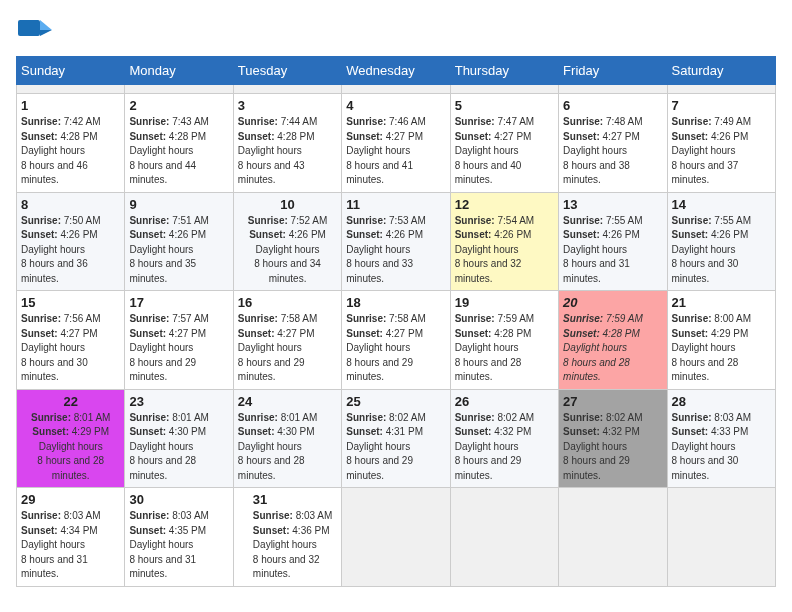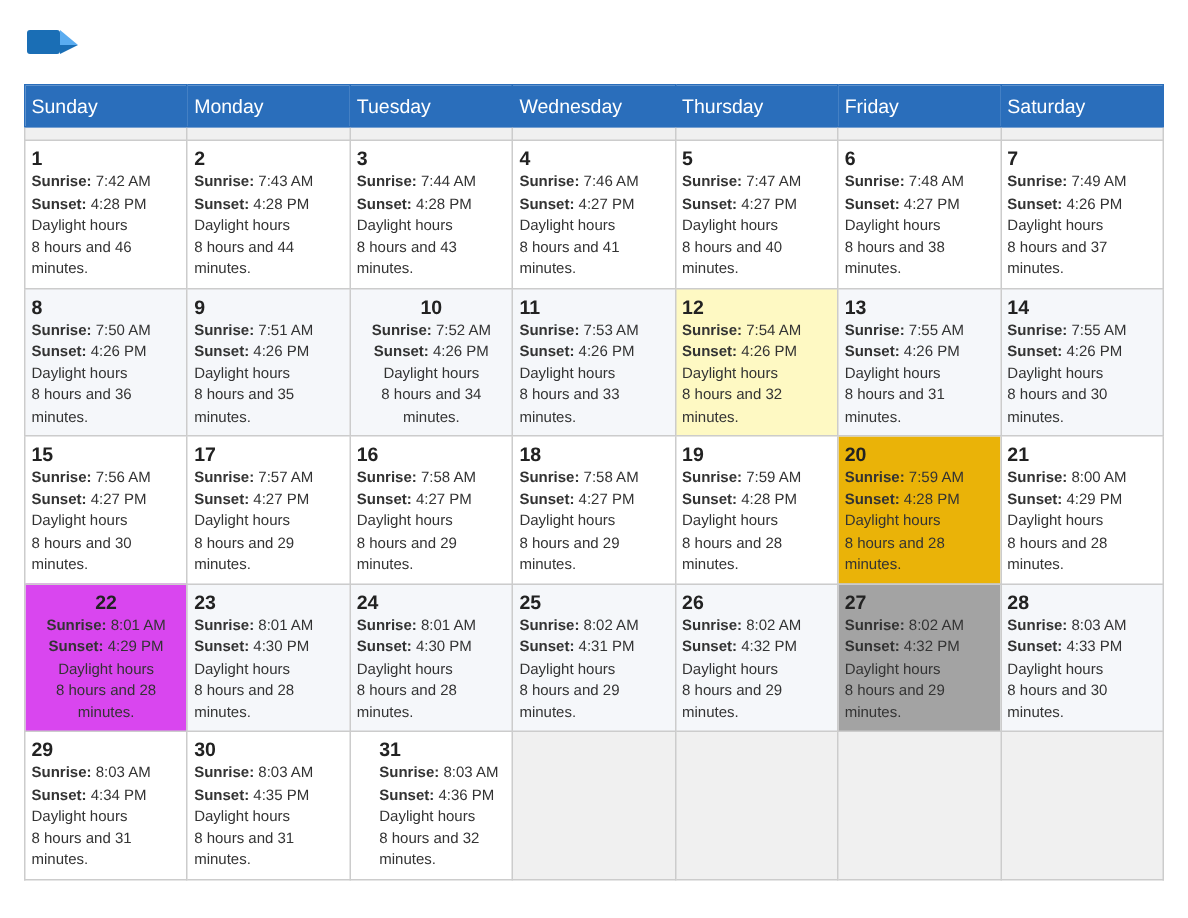--- a/index.html
+++ b/index.html
@@ -201,21 +201,21 @@
           <div class="cell-content"><strong>Sunrise:</strong> 7:58 AM<br><strong>Sunset:</strong> 4:27 PM<br>Daylight hours<br>8 hours and 29 minutes.</div>
         </td>
         <td style="background: rgb(255, 255, 255);">
           <span class="day-num">18</span>
           <div class="cell-content"><strong>Sunrise:</strong> 7:58 AM<br><strong>Sunset:</strong> 4:27 PM<br>Daylight hours<br>8 hours and 29 minutes.</div>
         </td>
         <td style="background: rgb(255, 255, 255);">
           <span class="day-num">19</span>
           <div class="cell-content"><strong>Sunrise:</strong> 7:59 AM<br><strong>Sunset:</strong> 4:28 PM<br>Daylight hours<br>8 hours and 28 minutes.</div>
         </td>
-        <td style="background: #eab308;">
+        <td style="background: #fca5a5; font-style: italic;">
           <span class="day-num">20</span>
           <div class="cell-content"><strong>Sunrise:</strong> 7:59 AM<br><strong>Sunset:</strong> 4:28 PM<br>Daylight hours<br>8 hours and 28 minutes.</div>
         </td>
         <td style="background: rgb(255, 255, 255);">
           <span class="day-num">21</span>
           <div class="cell-content"><strong>Sunrise:</strong> 8:00 AM<br><strong>Sunset:</strong> 4:29 PM<br>Daylight hours<br>8 hours and 28 minutes.</div>
         </td>
       </tr>
       <tr>
         <td style="background: #d946ef; text-align: center;">

